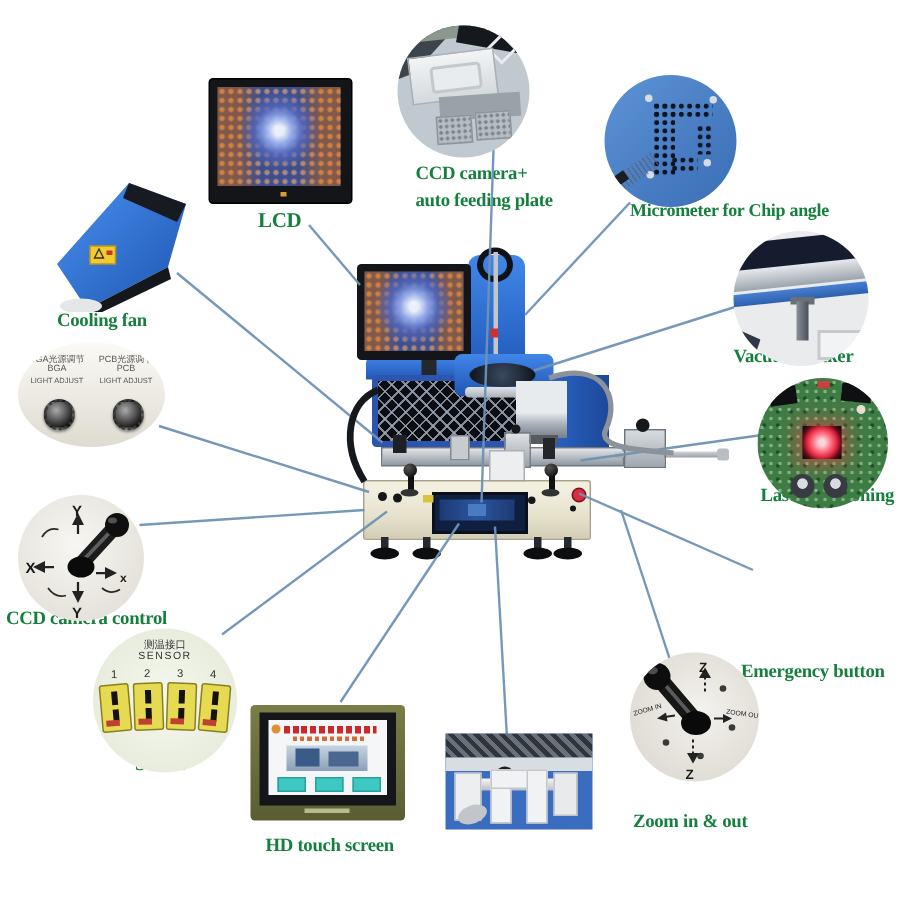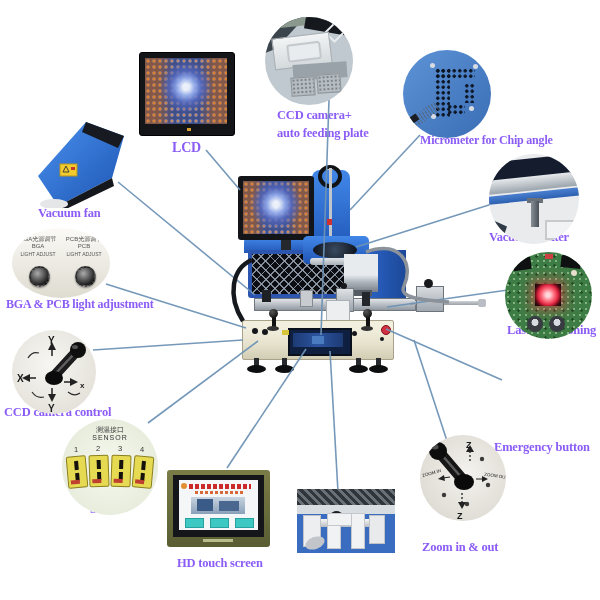--- a/index.html
+++ b/index.html
@@ -1,19 +1,19 @@
 <!DOCTYPE html>
 <html><head>
 <meta charset="utf-8">
 <style>
   html,body{margin:0;padding:0;background:#fff;}
   .stage{position:relative;width:600px;height:600px;background:#fff;overflow:hidden;
          font-family:"Liberation Serif",serif;}
   .abs{position:absolute;}
-  .lbl{position:absolute;font:700 12.5px/1.1 "Liberation Serif",serif;color:#8b5cf6;
+  .lbl{position:absolute;font:700 12.5px/1.1 "Liberation Serif",serif;color:#15803d;
        letter-spacing:-.2px;white-space:nowrap;}
   .circle{position:absolute;border-radius:50%;overflow:hidden;}
   svg{display:block;}
   
   .bga-screen{
     background-color:#36406e;
     background-image:
       radial-gradient(circle at 50% 44%, rgba(243,248,255,.95) 0 3px, rgba(150,175,240,.92) 9px, rgba(82,103,190,.85) 16px, rgba(0,0,0,0) 26px),
       linear-gradient(90deg, rgba(208,112,34,.5) 0 16%, rgba(92,116,205,.28) 34% 66%, rgba(208,112,34,.5) 84% 100%),
       radial-gradient(circle, rgba(236,148,58,.95) 1.2px, rgba(128,158,228,.55) 1.7px, rgba(30,34,60,0) 2.3px);
@@ -299,34 +299,33 @@
   <div class="circle" style="left:12px;top:228px;width:98px;height:70px;background:linear-gradient(180deg,#fbfaf6,#dedbd0);z-index:4">
     <div class="abs tinytext" style="left:4px;top:7px;width:44px;text-align:center;font-size:6px;color:#555;">BGA光源调节</div>
     <div class="abs tinytext" style="left:4px;top:15px;width:44px;text-align:center;font-size:6px;color:#555;">BGA</div>
     <div class="abs tinytext" style="left:4px;top:23px;width:44px;text-align:center;font-size:5px;color:#555;">LIGHT ADJUST</div>
     <div class="abs tinytext" style="left:50px;top:7px;width:44px;text-align:center;font-size:6px;color:#555;">PCB光源调节</div>
     <div class="abs tinytext" style="left:50px;top:15px;width:44px;text-align:center;font-size:6px;color:#555;">PCB</div>
     <div class="abs tinytext" style="left:50px;top:23px;width:44px;text-align:center;font-size:5px;color:#555;">LIGHT ADJUST</div>
     <div class="knob" style="left:17px;top:38px;"></div>
     <div class="knob" style="left:63px;top:38px;"></div>
   </div>
-  <div class="lbl" style="left:6px;top:298px;font-size:12px;">BGA &amp; PCB light adjustment</div>
 
   <div class="abs" style="left:24px;top:116px;width:112px;height:92px;z-index:4">
     <svg width="112" height="92" viewBox="0 0 112 92">
       <defs>
         <linearGradient id="fanGrad" x1="0" y1="0" x2="1" y2="1">
           <stop offset="0" stop-color="#4a90ee"></stop>
             <stop offset="1" stop-color="#1d55b2"></stop>
         </linearGradient>
       </defs>
       <polygon points="14,60 62,6 100,20 88,62 34,90" fill="url(#fanGrad)"></polygon>
       <polygon points="62,6 100,20 94,32 58,16" fill="#171a20"></polygon>
       <polygon points="34,90 88,62 90,70 40,94" fill="#14171c"></polygon>
       <ellipse cx="30" cy="88" rx="14" ry="5" fill="#e4e6e8"></ellipse>
       <rect x="36" y="48" width="17" height="12" fill="#f2cc2e" stroke="#b89520" stroke-width="1"></rect>
       <polygon points="39,56 42,50 45,56" fill="none" stroke="#333" stroke-width="0.9"></polygon>
       <rect x="47" y="51" width="4" height="3" fill="#c33a2a"></rect>
     </svg>
   </div>
-  <div class="lbl" style="left:38px;top:207px;">Vacuum fan</div>
+  <div class="lbl" style="left:38px;top:207px;">Cooling fan</div>
 
 </div>
 
 </body></html>

